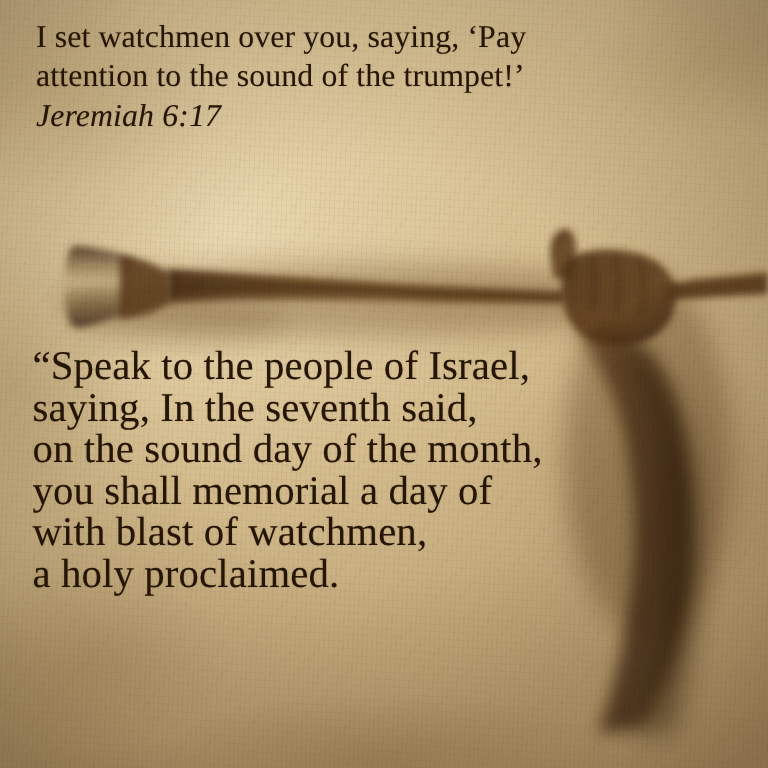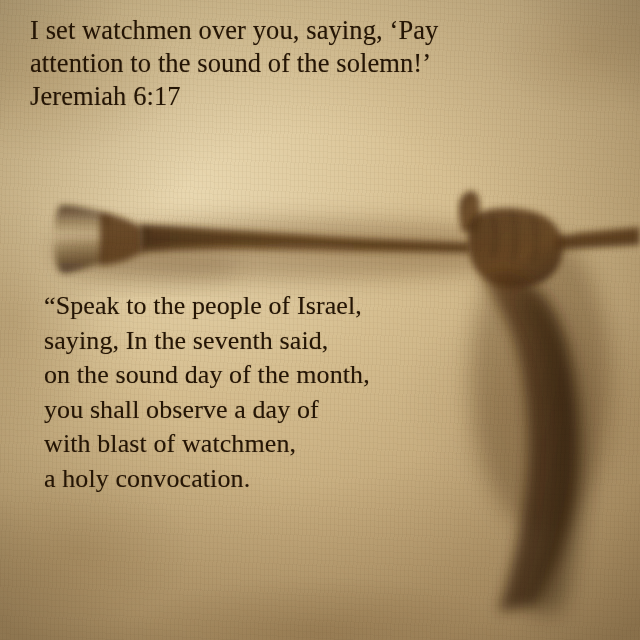--- a/index.html
+++ b/index.html
@@ -71,28 +71,28 @@
     text-shadow: 0 0 1px rgba(60,38,12,0.35);
   }
   #verse-top {
     left: 30px;
     top: 14px;
     width: 580px;
     font-size: 26.5px;
     line-height: 33px;
   }
   #verse-bottom {
-    left: 44px;
+    left: 27px;
     top: 289px;
     width: 540px;
-    font-size: 26px;
+    font-size: 34px;
     line-height: 34.5px;
   }
   .verse .line { display: block; white-space: pre; }
-  .verse .ref { display: block; white-space: pre; }
+  .verse .ref { display: block; white-space: pre; font-style: italic; }
 </style>
 </head>
 <body>
 
 <div id="scene">
 
   <div class="paper-base"></div>
   <div class="paper-grain"></div>
   <div class="paper-blotches"></div>
 
@@ -177,26 +177,26 @@
       <g filter="url(#verysoft)" opacity="0.22">
         <ellipse cx="150" cy="268" rx="90" ry="18" fill="#5c3c16"></ellipse>
       </g>
     </svg>
   </div>
 
   <div class="vignette"></div>
 
   <div class="verse" id="verse-top">
     <span class="line">I set watchmen over you, saying, ‘Pay</span>
-    <span class="line">attention to the sound of the solemn!’</span>
+    <span class="line">attention to the sound of the trumpet!’</span>
     <span class="ref">Jeremiah 6:17</span>
   </div>
 
   <div class="verse" id="verse-bottom">
     <span class="line">“Speak to the people of Israel,</span>
     <span class="line">saying, In the seventh said,</span>
     <span class="line">on the sound day of the month,</span>
-    <span class="line">you shall observe a day of</span>
+    <span class="line">you shall memorial a day of</span>
     <span class="line">with blast of watchmen,</span>
-    <span class="line">a holy convocation.</span>
+    <span class="line">a holy proclaimed.</span>
   </div>
 
 </div>
 
 </body></html>

